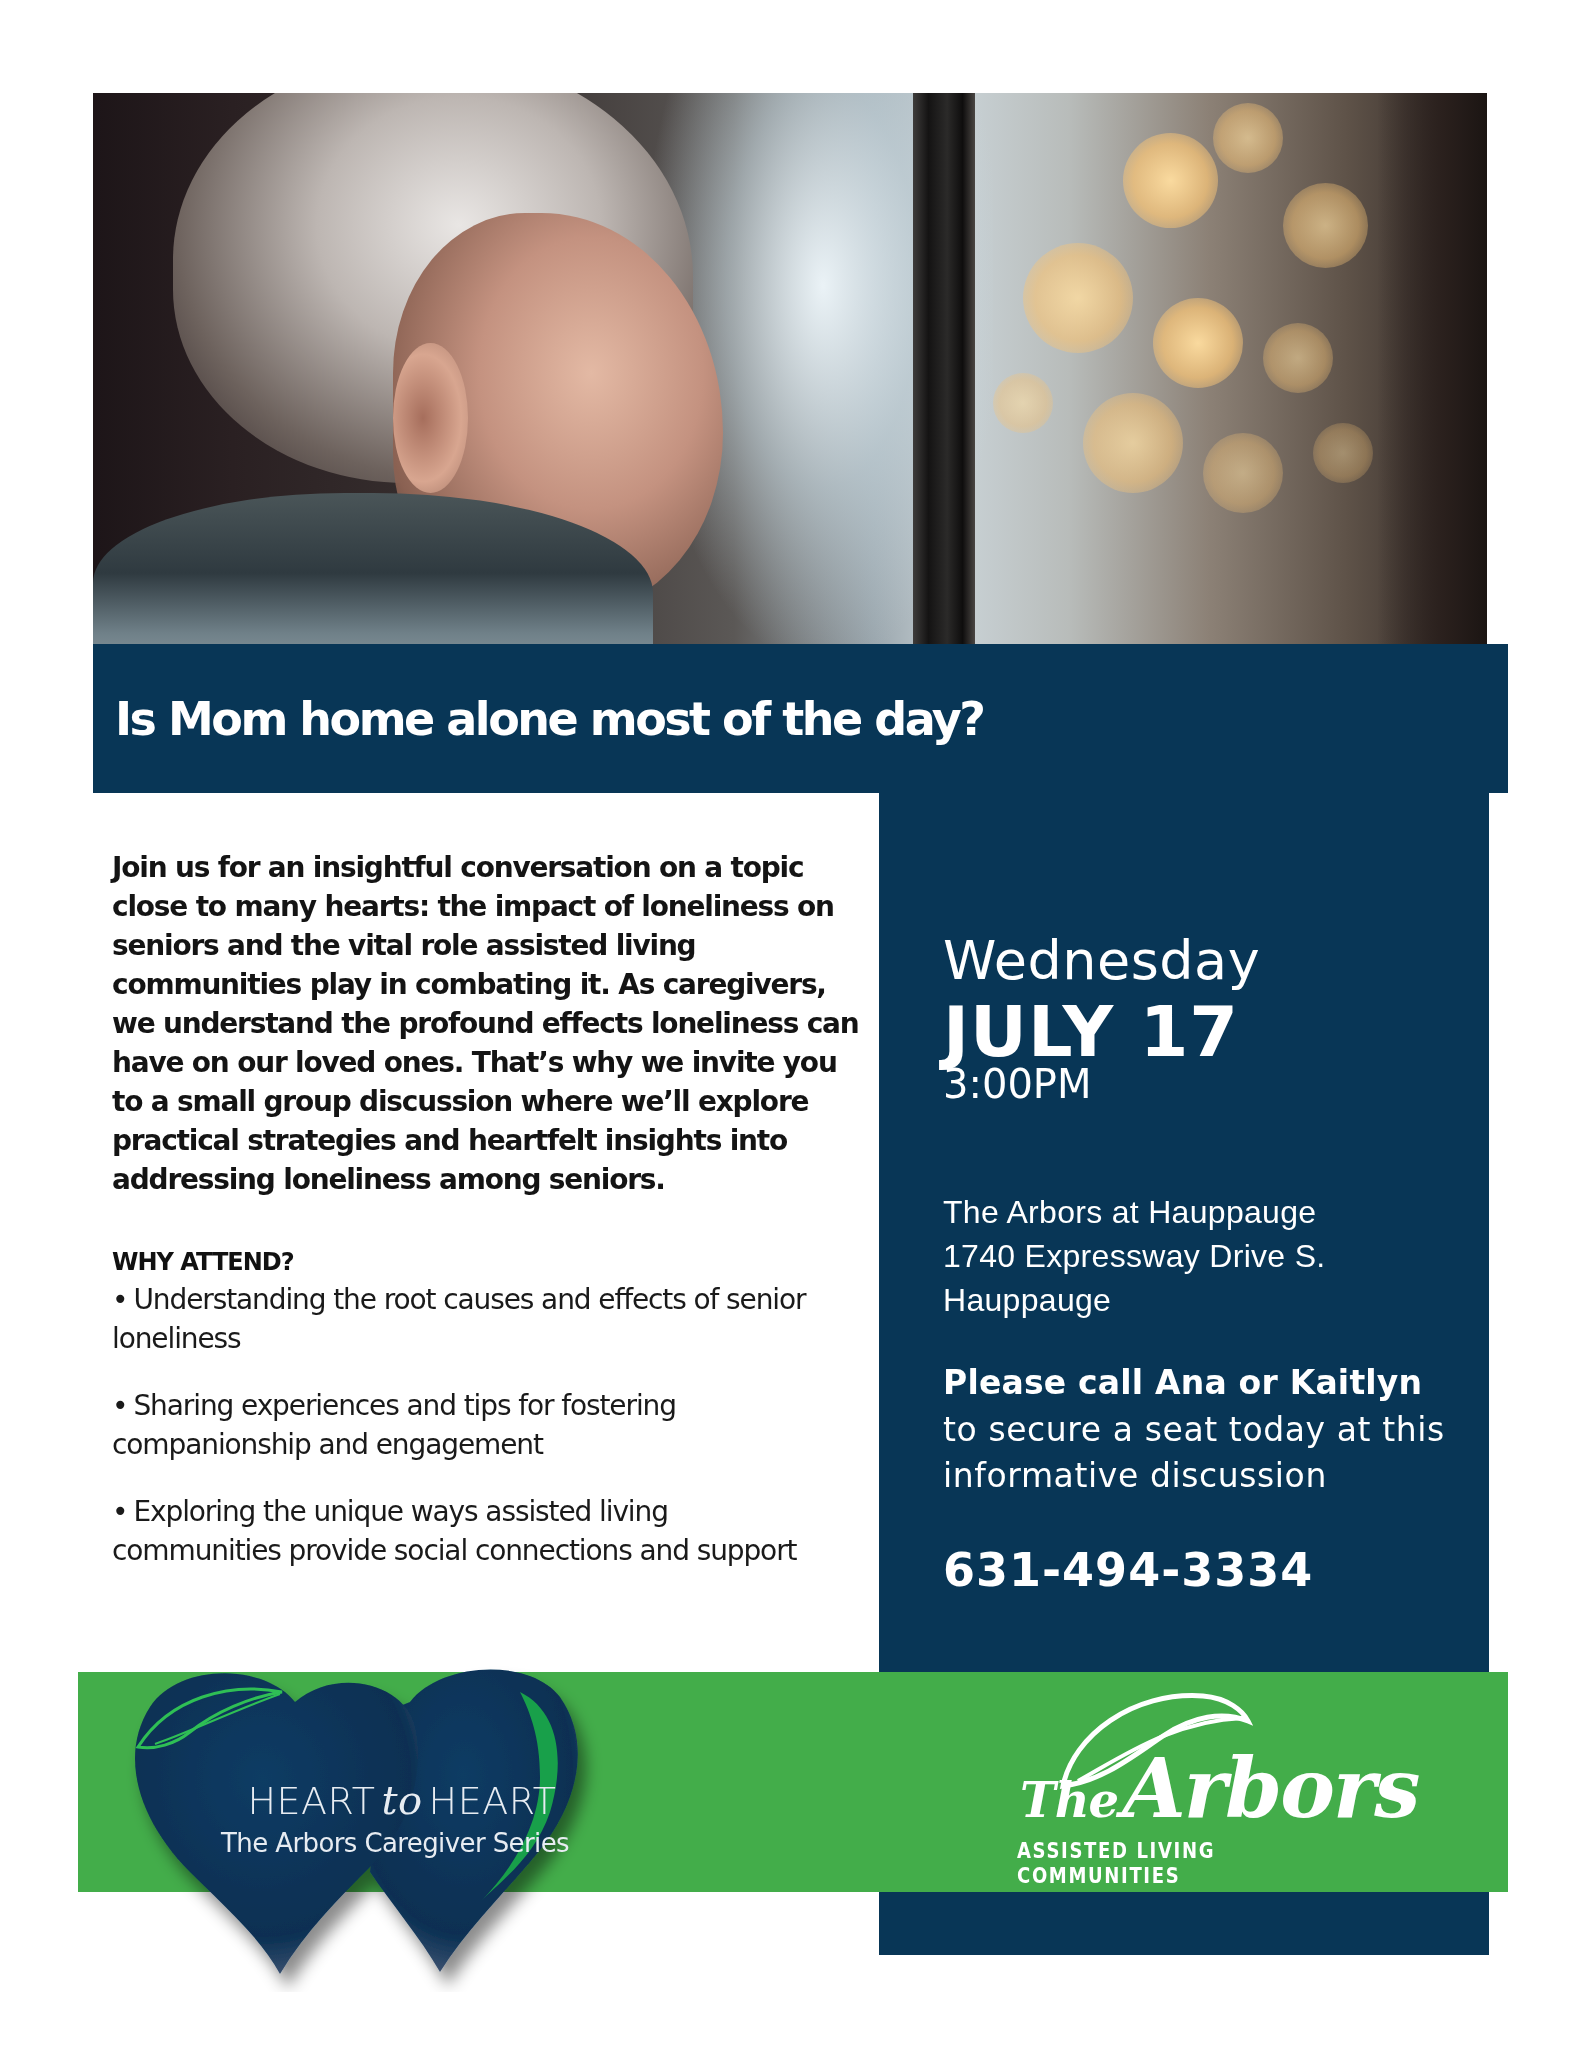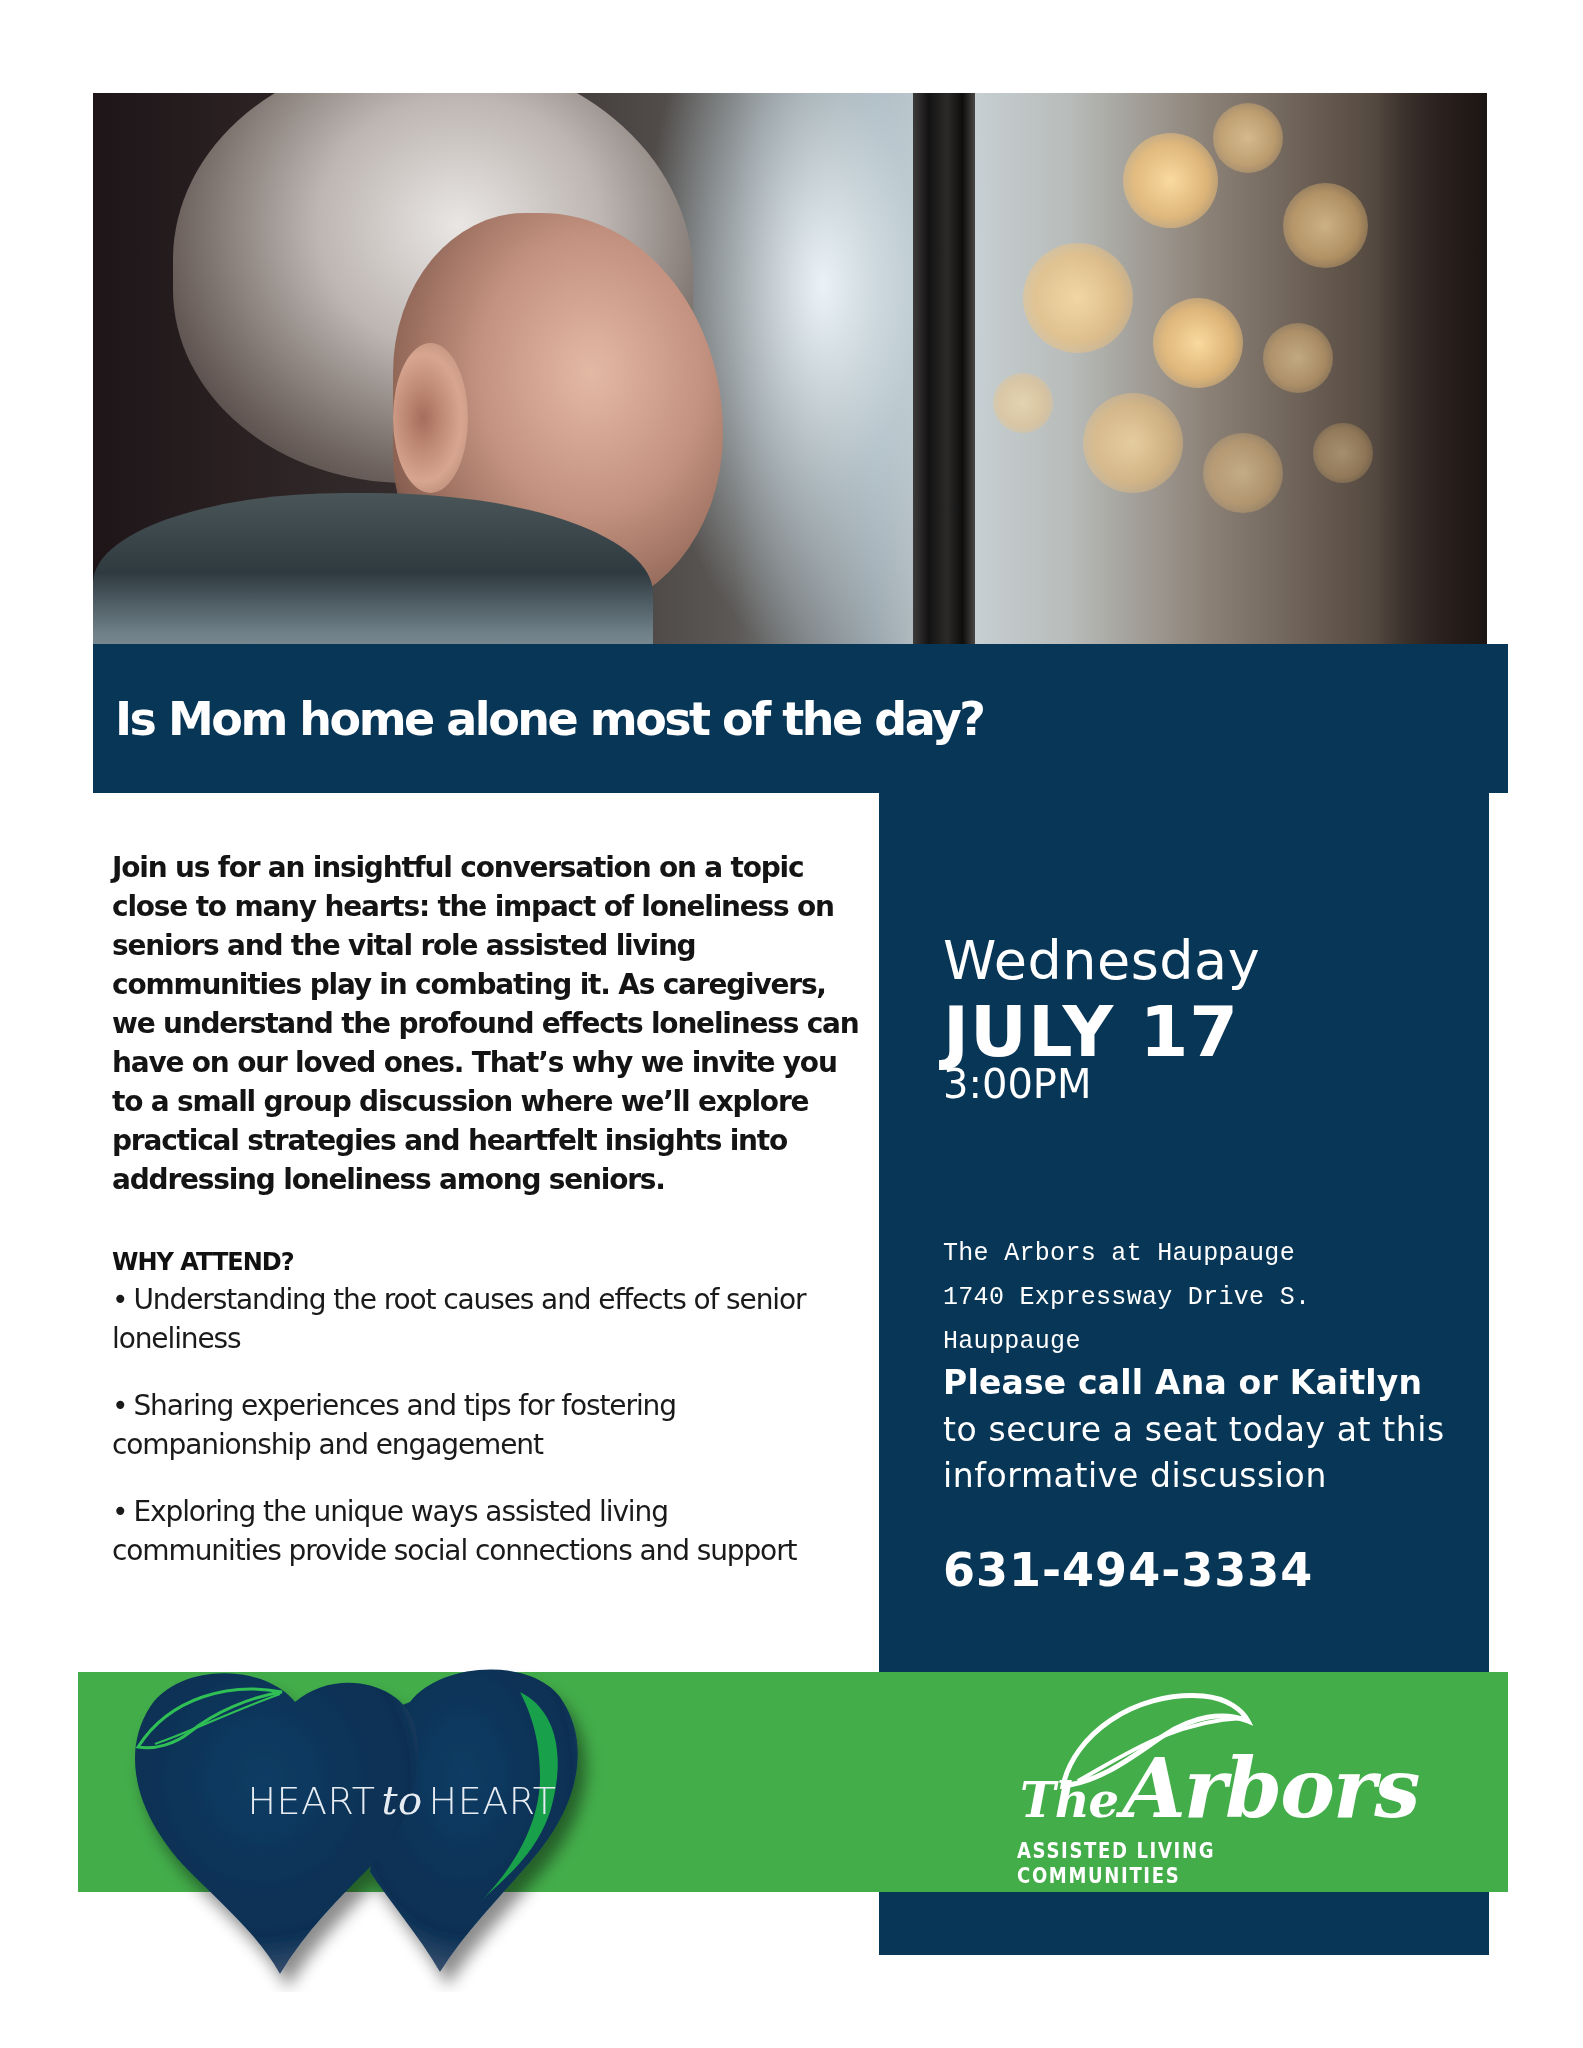--- a/index.html
+++ b/index.html
@@ -74,21 +74,21 @@
     .bullets li .dot { margin-right: 6px; }
 
     
     .info {
       position: absolute; left: 879px; top: 793px; width: 610px; height: 1162px;
       background: #083656; color: #ffffff;
     }
     .info .day { position: absolute; left: 64px; top: 136px; font-family: "DejaVu Sans", sans-serif; font-size: 54px; font-weight: normal; letter-spacing: 0.5px; }
     .info .date { position: absolute; left: 64px; top: 198px; font-family: "DejaVu Sans", sans-serif; font-size: 70px; font-weight: bold; letter-spacing: 1px; }
     .info .time { position: absolute; left: 64px; top: 268px; font-family: "DejaVu Sans", sans-serif; font-size: 40px; font-weight: normal; }
-    .info .venue { position: absolute; left: 64px; top: 397px; font-family: Liberation Mono, monospace; font-size: 25px; line-height: 44px; font-weight: normal; letter-spacing: 0.3px; margin-top: 42px; }
+    .info .venue { position: absolute; left: 64px; top: 397px; font-family: Liberation Sans, sans-serif; font-size: 32px; line-height: 44px; font-weight: normal; letter-spacing: 0.3px; }
     .info .cta-bold { position: absolute; left: 64px; top: 570px; font-family: "DejaVu Sans", sans-serif; font-size: 33px; font-weight: bold; letter-spacing: 0.2px; }
     .info .cta-rest { position: absolute; left: 64px; top: 614px; width: 540px; font-family: "DejaVu Sans", sans-serif; font-size: 33px; line-height: 46px; font-weight: normal; letter-spacing: 0.6px; }
     .info .phone { position: absolute; left: 64px; top: 750px; font-family: "DejaVu Sans", sans-serif; font-size: 46px; font-weight: bold; letter-spacing: 1px; }
 
     
     .band {
       position: absolute; left: 78px; top: 1672px; width: 1430px; height: 220px;
       background: #43ad4a;
     }
 
@@ -185,20 +185,21 @@
     </g>
 
     <path d="M400 40 C440 60 445 110 430 160 C415 205 380 230 360 250 C395 215 420 170 420 125 C420 85 410 60 400 40 Z" fill="#18a04a"></path>
 
     <path d="M18 95 C50 45 110 30 162 40 C130 45 95 60 70 80 C55 92 35 98 18 95 Z" fill="none" stroke="#2fbf55" stroke-width="3"></path>
     <path d="M35 92 C70 80 110 60 160 42" fill="none" stroke="#2fbf55" stroke-width="2"></path>
   </svg>
   <div class="h2h">
     <span>HEART</span><span class="to">to</span><span>HEART</span>
   </div>
+  <div class="series">The Arbors Caregiver Series</div>
 </div>
 
 <div class="arbors">
   <svg class="leaf" width="200" height="110" viewBox="0 0 200 110">
     <path d="M10 100 C20 50 80 5 150 10 C175 12 190 25 195 35 C170 25 140 30 110 50 C80 70 50 95 10 100 Z" fill="none" stroke="#ffffff" stroke-width="5"></path>
     <path d="M25 95 C70 70 120 35 190 32" fill="none" stroke="#ffffff" stroke-width="4"></path>
   </svg>
   <div class="wordmark">
     <span class="the">The</span><span class="name">Arbors</span>
   </div>

